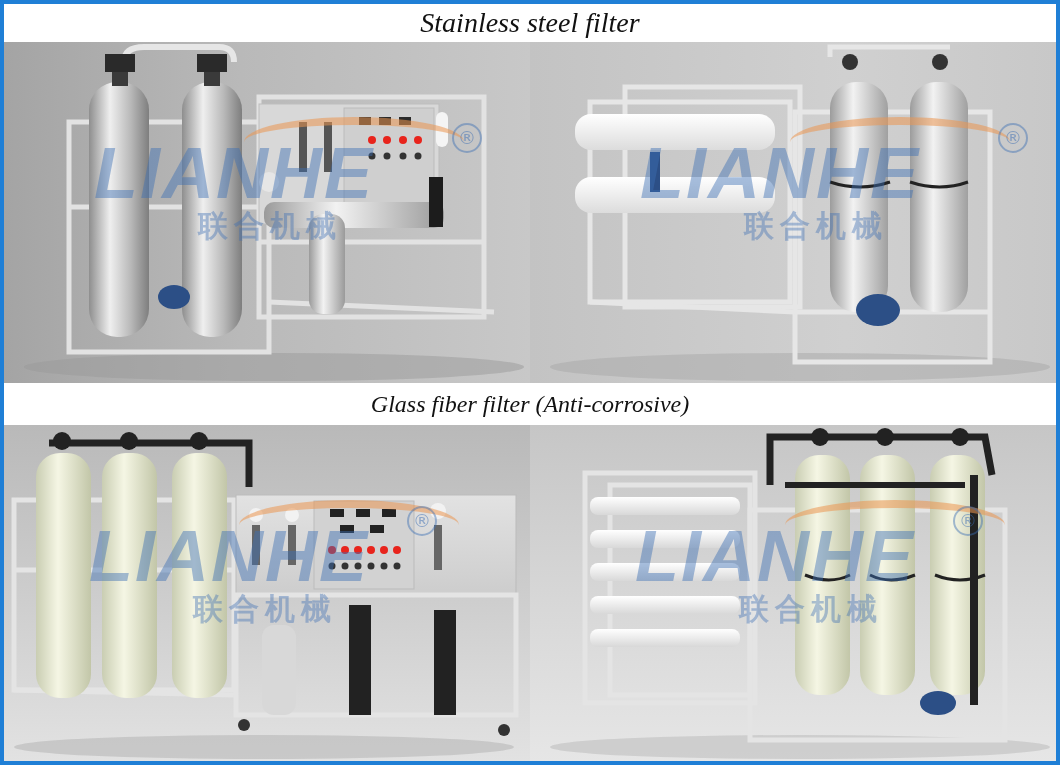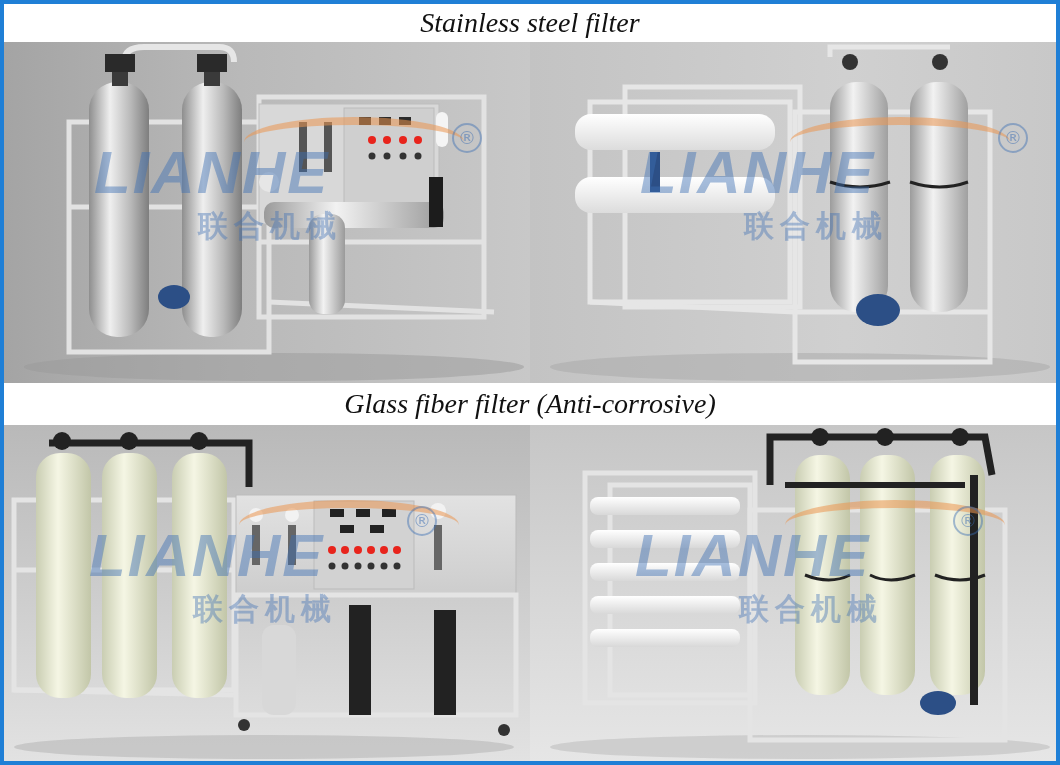--- a/index.html
+++ b/index.html
@@ -7,33 +7,33 @@
   .frame {
     position: absolute; left: 0; top: 0; width: 1060px; height: 765px;
     border: 4px solid #1f7fd6; background: #ffffff;
   }
   .caption {
     position: absolute; left: 4px; width: 1052px; text-align: center;
     font-family: "Liberation Serif", "DejaVu Serif", serif; font-style: italic;
     color: #111; background: #ffffff;
   }
   .caption.top { top: 4px; height: 38px; font-size: 28px; line-height: 38px; }
-  .caption.mid { top: 383px; height: 42px; font-size: 28px; line-height: 42px; }
+  .caption.mid { top: 383px; height: 42px; font-size: 24px; line-height: 42px; }
   .panel { position: absolute; overflow: hidden; }
   .p1 { left: 4px;   top: 42px;  width: 526px; height: 341px; background: linear-gradient(90deg,#a4a4a4 0%,#b9b9b9 45%,#c8c8c8 100%); }
   .p2 { left: 530px; top: 42px;  width: 526px; height: 341px; background: linear-gradient(90deg,#c3c3c3 0%,#d0d0d0 60%,#c8c8c8 100%); }
   .p3 { left: 4px;   top: 425px; width: 526px; height: 336px; background: linear-gradient(180deg,#b9b9b9 0%,#cfcfcf 55%,#e2e2e2 100%); }
   .p4 { left: 530px; top: 425px; width: 526px; height: 336px; background: linear-gradient(180deg,#c6c6c6 0%,#d8d8d8 55%,#e6e6e6 100%); }
   .panel svg.scene { position: absolute; left: 0; top: 0; width: 100%; height: 100%; }
   .wm {
     position: absolute; pointer-events: none; text-align: left;
   }
   .wm-word {
     font-family: "Liberation Sans", "DejaVu Sans", sans-serif; font-weight: bold; font-style: italic;
-    font-size: 60px; letter-spacing: 2px; color: rgba(60,110,180,0.45); line-height: 72px;
+    font-size: 72px; letter-spacing: 2px; color: rgba(60,110,180,0.45); line-height: 72px;
   }
   .wm-cn {
     font-family: "DejaVu Sans", sans-serif; font-weight: bold; font-size: 30px;
     color: rgba(60,110,180,0.40); letter-spacing: 6px; margin-left: 104px; line-height: 34px;
   }
   .wm-reg {
     position: absolute; width: 30px; height: 30px; border: 2px solid rgba(60,110,180,0.45);
     border-radius: 50%; font-family: "DejaVu Sans", sans-serif; font-size: 18px; line-height: 26px;
     text-align: center; color: rgba(60,110,180,0.5);
   }

